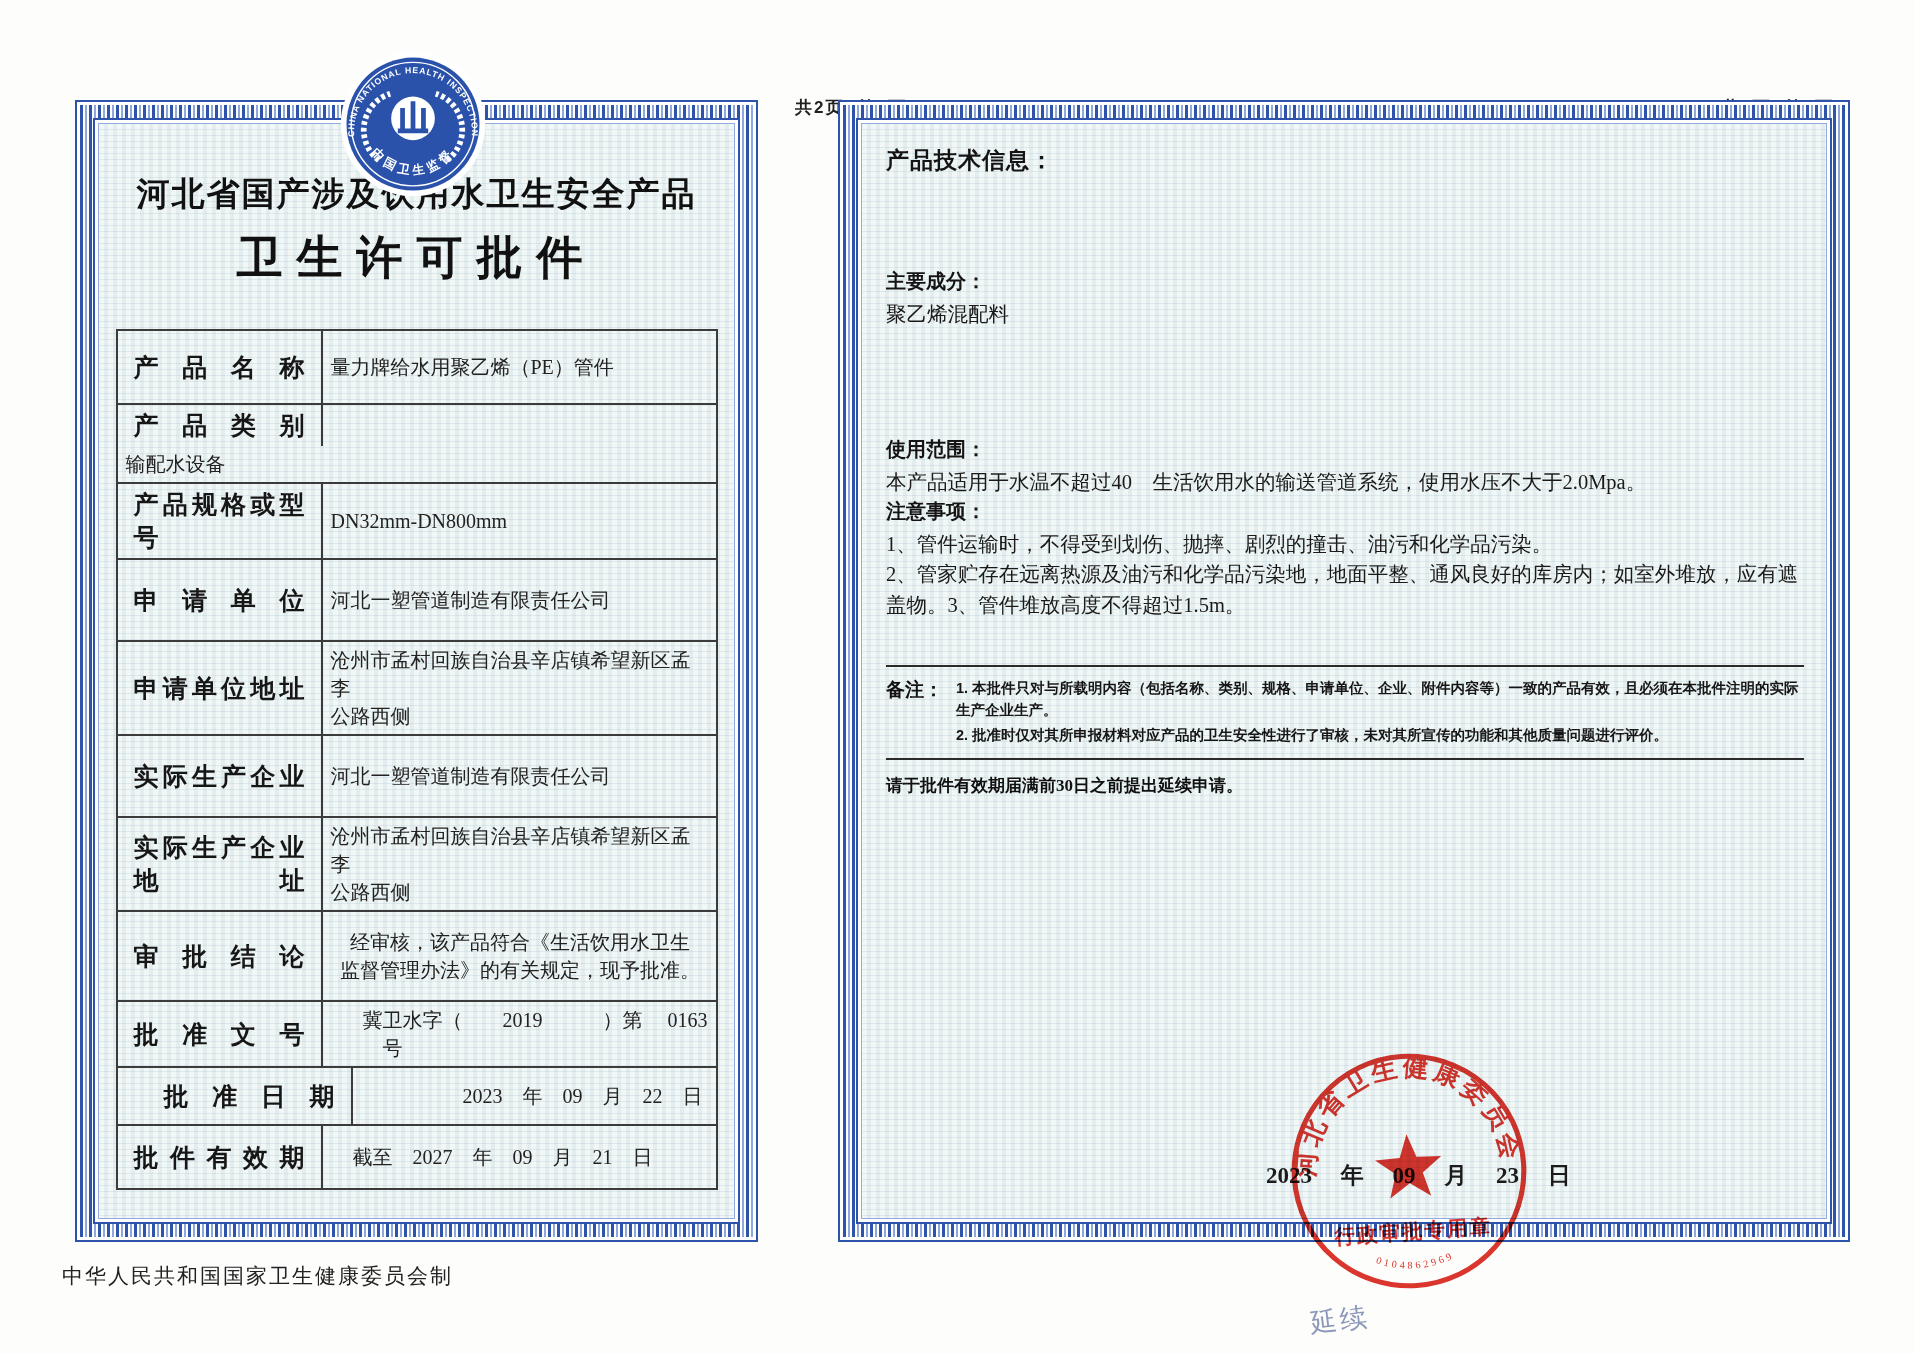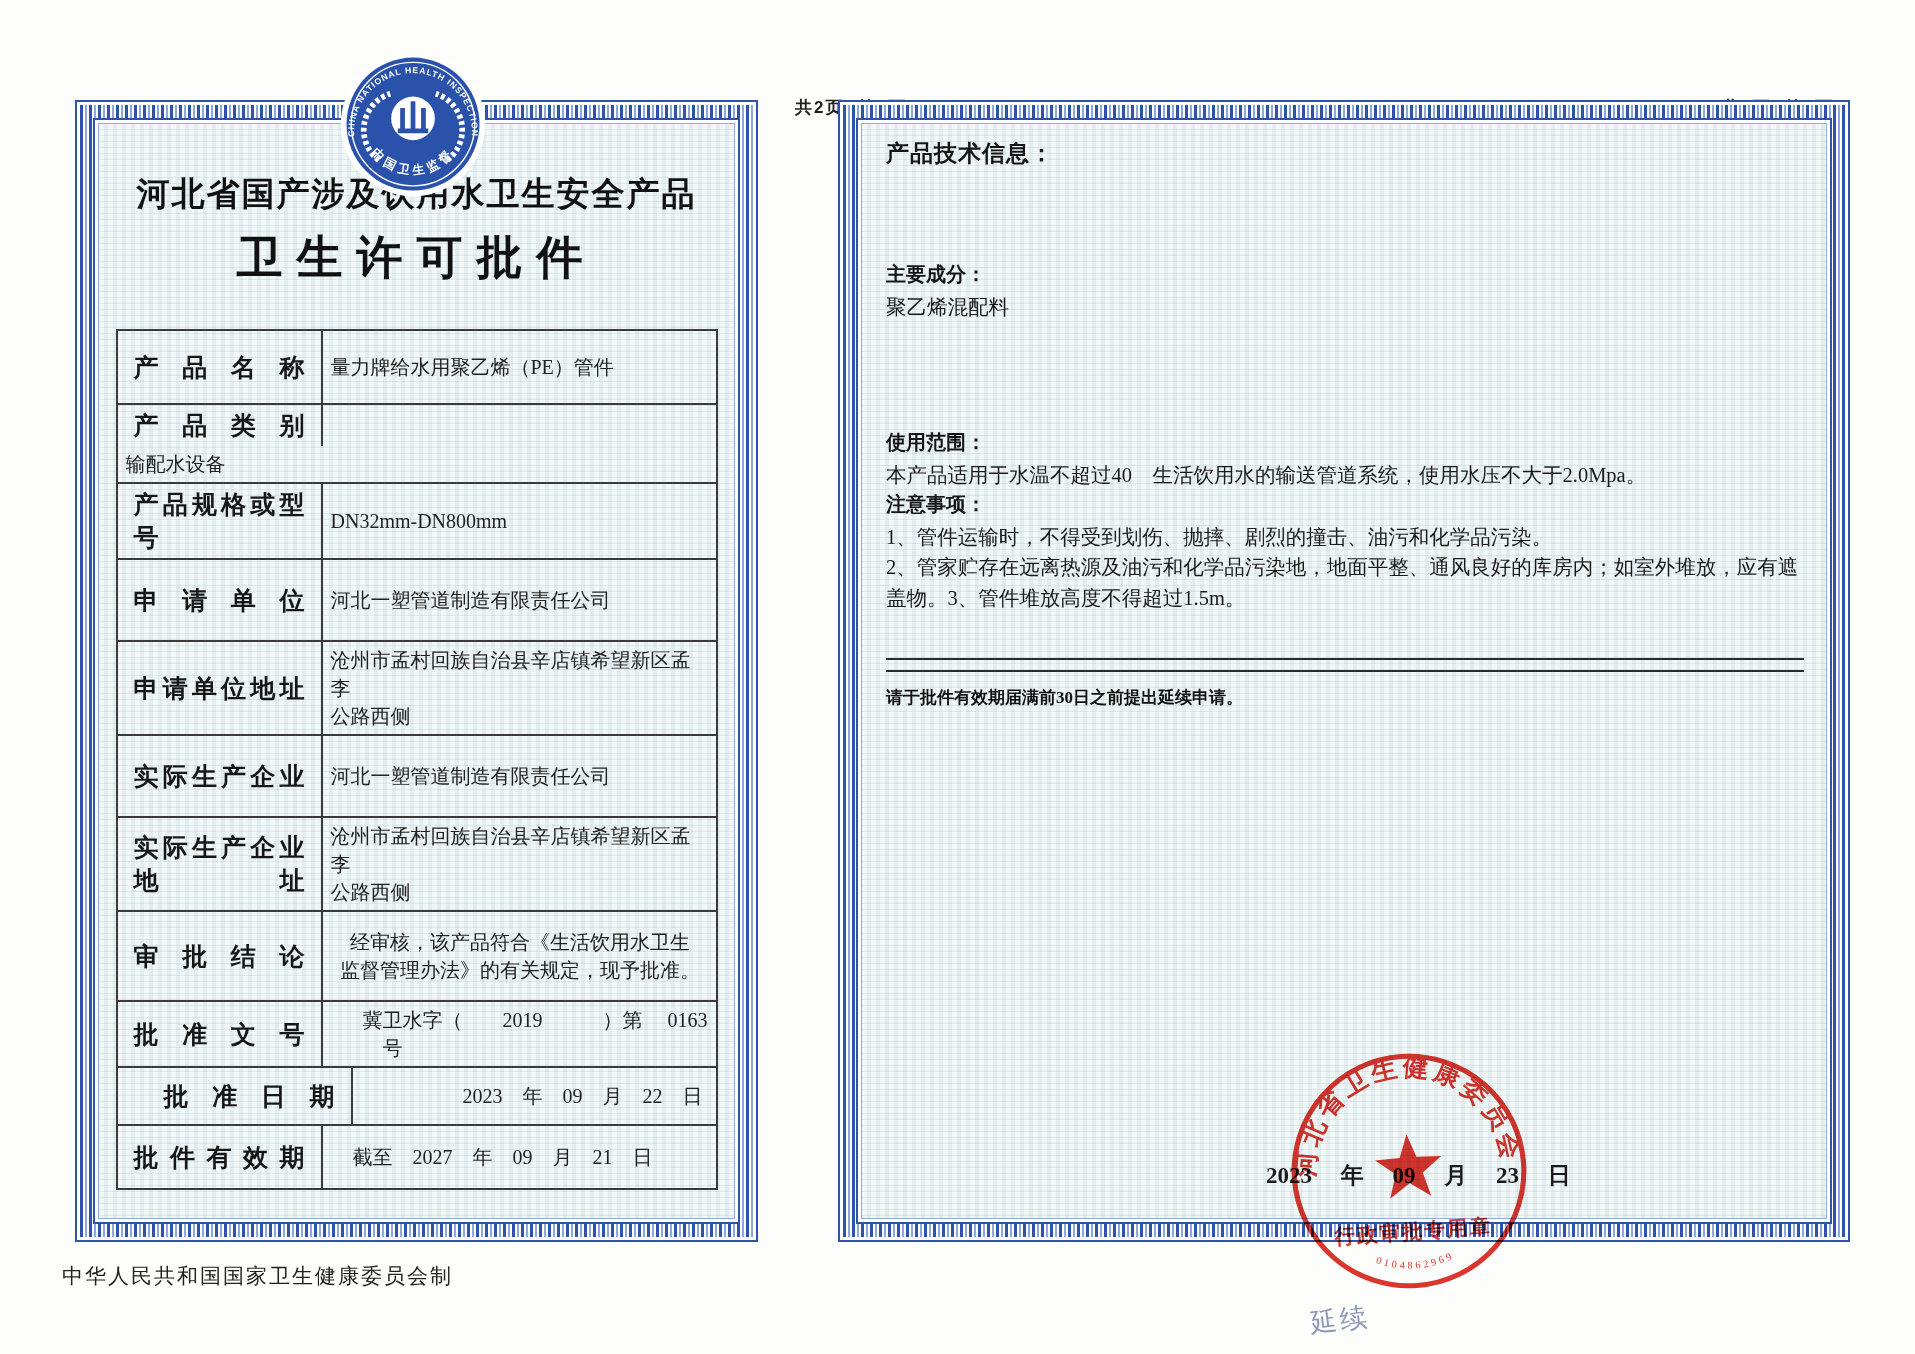--- a/index.html
+++ b/index.html
@@ -39,21 +39,21 @@
   .trow:nth-child(7){min-height:90px;} .trow:nth-child(8){min-height:88px;}
   .trow:nth-child(9){min-height:56px;} .trow:nth-child(10){min-height:56px;padding-left:30px;}
   .trow:nth-child(11){min-height:62px;}
   .trow:nth-child(8) .tvalue span{text-align:center;}
   .trow:nth-child(9) .tvalue{padding-left:40px;}
   .trow:nth-child(10) .tvalue{padding-left:110px;}
   .trow:nth-child(11) .tvalue{padding-left:30px;}
   .footer-note{position:absolute;left:62px;top:1262px;font-size:21px;letter-spacing:2px;color:#222;}
   
   #sheet2{left:838px;width:1012px;}
-  .p2-inner{padding:18px 26px 0 28px;}
+  .p2-inner{padding:25px 26px 0 28px;}
   .sec-head{font-size:20px;font-weight:700;color:#141414;}
   .sec-head.big{font-size:23px;font-family:"Liberation Sans",sans-serif;letter-spacing:1px;}
   .sec-body{font-size:20.5px;line-height:1.5;color:#1a1a1a;white-space:pre-line;margin-top:4px;}
   .mt-desc{margin-top:14px;} .mt-comp{margin-top:92px;} .mt-range{margin-top:106px;} .mt-notes{}
   .rule{border:none;border-top:2px solid #2b2b2b;margin:44px 0 0 0;}
   .rule2{margin-top:10px;}
   .remark{display:flex;margin-top:10px;}
   .remark-label{font-size:19px;font-weight:700;width:70px;flex:none;color:#111;}
   .remark-lines{font-size:14.5px;font-weight:700;line-height:1.55;color:#161616;
                 font-family:"Liberation Sans",sans-serif;}
@@ -217,20 +217,27 @@
         </div>
 
         <div class="mt-notes">
           <div class="sec-head">注意事项：</div>
           <div class="sec-body">1、管件运输时，不得受到划伤、抛摔、剧烈的撞击、油污和化学品污染。
 2、管家贮存在远离热源及油污和化学品污染地，地面平整、通风良好的库房内；如室外堆放，应有遮盖物。3、管件堆放高度不得超过1.5m。</div>
         </div>
 
         <hr class="rule">
 
+        <div class="remark">
+          <div class="remark-label">备注：</div>
+          <div class="remark-lines">
+            <div>1. 本批件只对与所载明内容（包括名称、类别、规格、申请单位、企业、附件内容等）一致的产品有效，且必须在本批件注明的实际生产企业生产。</div>
+            <div>2. 批准时仅对其所申报材料对应产品的卫生安全性进行了审核，未对其所宣传的功能和其他质量问题进行评价。</div>
+          </div>
+        </div>
 
         <hr class="rule rule2">
 
         <div class="renewal">请于批件有效期届满前30日之前提出延续申请。</div>
       </div>
 
       <div class="date-line">2023　 年　 09 　月 　23 　日</div>
       <div class="handwriting">延续</div>
 
       <svg class="stamp" viewBox="0 0 240 240">

